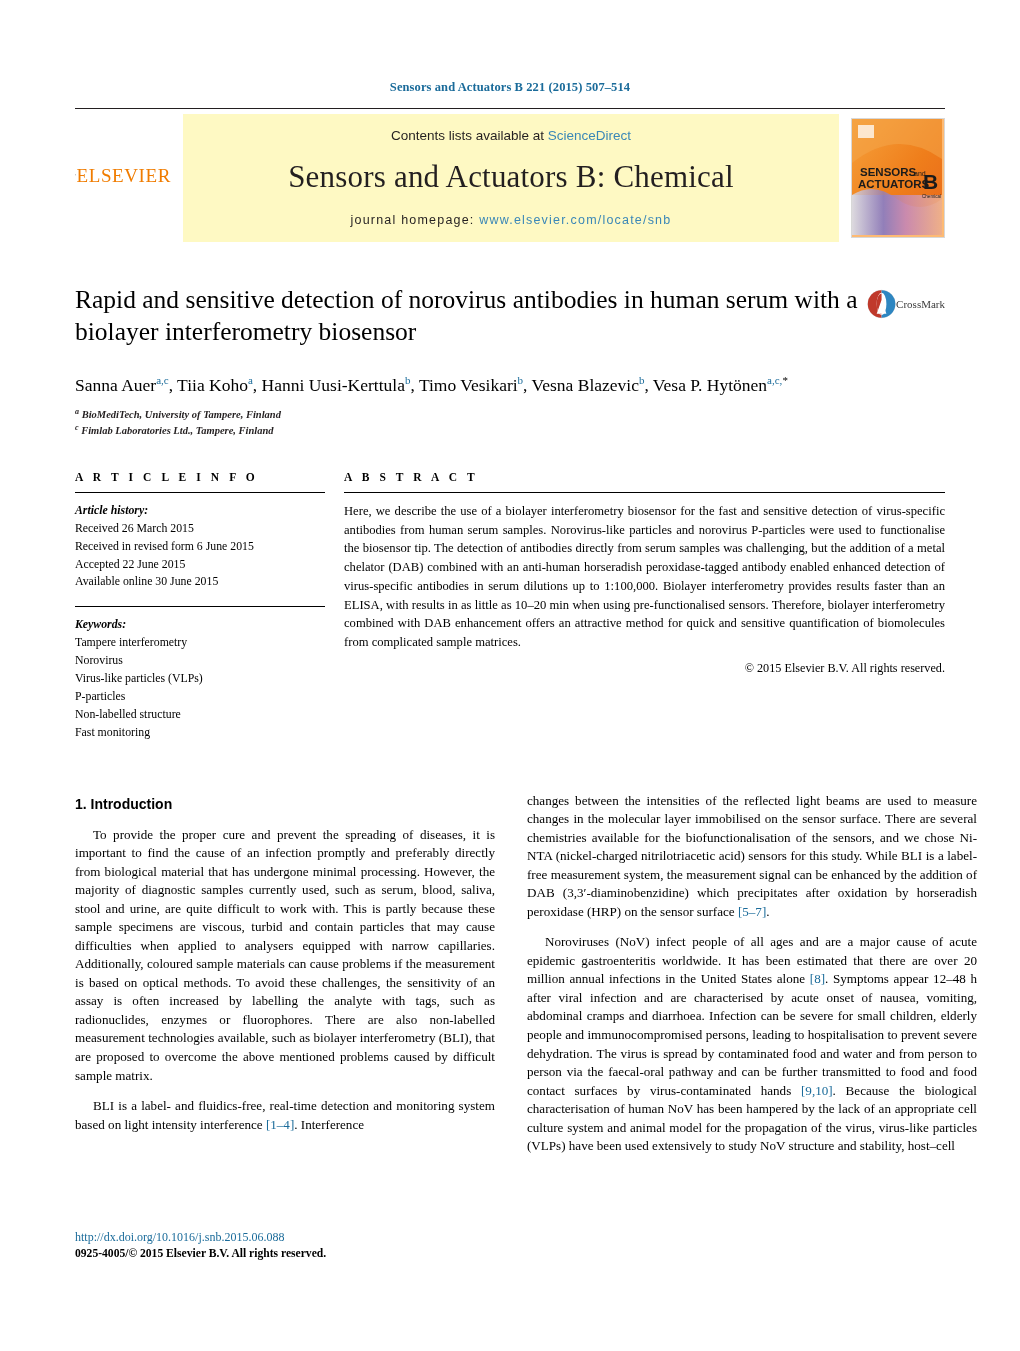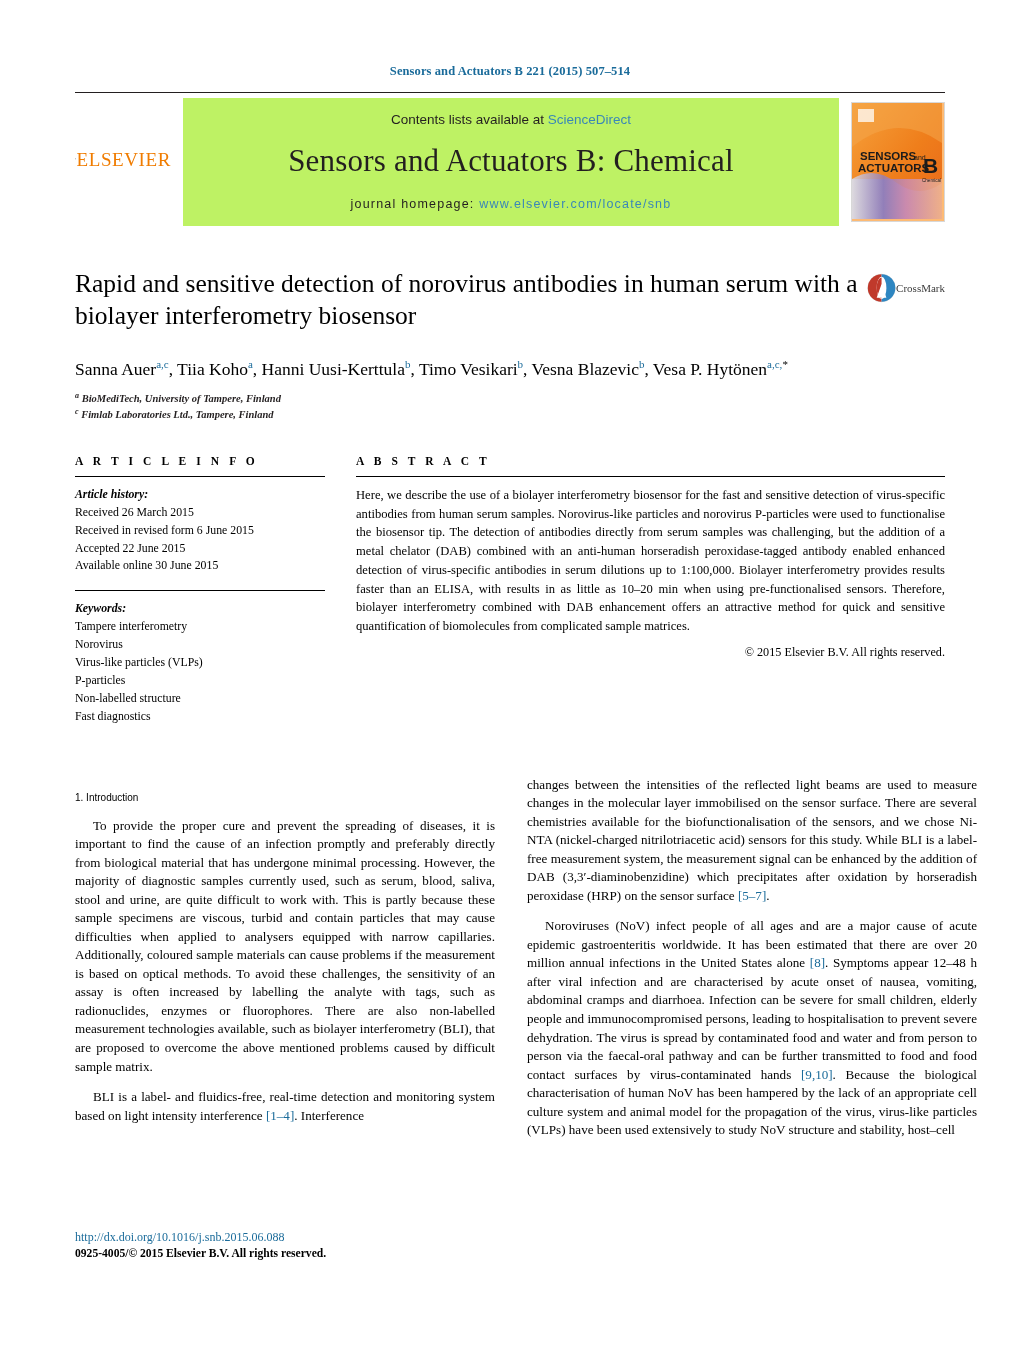--- a/index.html
+++ b/index.html
@@ -14,21 +14,21 @@
     color: #000000;
     position: relative;
     overflow: hidden;
   }
 
   .page {
     position: relative;
     width: 1020px;
     height: 1351px;
     box-sizing: border-box;
-    padding: 0 75px;
+    padding: 16px 75px;
   }
 
   
   .running-head {
     text-align: center;
     color: #1a6b9a;
     font-family: "Liberation Serif", serif;
     font-weight: bold;
     font-size: 12.5px;
     letter-spacing: 0.1px;
@@ -61,21 +61,21 @@
     color: #f07c00;
     font-family: "Liberation Serif", serif;
     font-size: 19px;
     letter-spacing: 0.6px;
     line-height: 1;
     margin-top: 1px;
   }
 
   .masthead-center {
     flex: 1 1 auto;
-    background: #bef264;
+    background: #fef9c3;
     margin-left: 12px;
     margin-right: 12px;
     display: flex;
     flex-direction: column;
     align-items: center;
     justify-content: center;
     padding: 8px 0 10px 0;
   }
   .contents-line {
     font-family: "Liberation Sans", sans-serif;
@@ -173,21 +173,21 @@
   .affiliations sup {
     font-size: 8px;
     vertical-align: super;
     line-height: 0;
   }
 
   
   .info-abstract {
     display: flex;
     margin-top: 32px;
-    gap: 16px;
+    gap: 4px;
   }
   .col-info { width: 250px; flex: 0 0 250px; }
   .col-abs  { flex: 1 1 auto; margin-left: 15px; }
 
   .sec-head {
     font-family: "Liberation Serif", serif;
     font-size: 11.5px;
     font-weight: bold;
     letter-spacing: 3.6px;
     color: #000;
@@ -226,23 +226,23 @@
   .body-cols {
     display: flex;
     margin-top: 50px;
     gap: 32px;
   }
   .bcol { width: 420px; flex: 0 0 420px; }
   .bcol.right { width: 450px; flex: 0 0 450px; }
 
   h2.section-title {
     font-family: "Liberation Sans", sans-serif;
-    font-size: 10px;
-    font-weight: normal;
-    margin: 16px 0 14px 0;
+    font-size: 14px;
+    font-weight: bold;
+    margin: 4px 0 14px 0;
     color: #000;
   }
   p.para {
     font-family: "Liberation Serif", serif;
     font-size: 13.1px;
     line-height: 1.415;
     text-align: justify;
     margin: 0;
     text-indent: 18px;
     color: #000;
@@ -386,21 +386,21 @@
         <div>Available online 30 June 2015</div>
       </div>
       <div class="hr-thin second"></div>
       <div class="info-body">
         <div class="lbl">Keywords:</div>
         <div>Tampere interferometry</div>
         <div>Norovirus</div>
         <div>Virus-like particles (VLPs)</div>
         <div>P-particles</div>
         <div>Non-labelled structure</div>
-        <div>Fast diagnostics</div>
+        <div>Fast monitoring</div>
       </div>
     </div>
 
     <div class="col-abs">
       <div class="sec-head">A B S T R A C T</div>
       <div class="hr-thin"></div>
       <div class="abstract-body">Here, we describe the use of a biolayer interferometry biosensor for the fast and sensitive detection of virus-specific antibodies from human serum samples. Norovirus-like particles and norovirus P-particles were used to functionalise the biosensor tip. The detection of antibodies directly from serum samples was challenging, but the addition of a metal chelator (DAB) combined with an anti-human horseradish peroxidase-tagged antibody enabled enhanced detection of virus-specific antibodies in serum dilutions up to 1:100,000. Biolayer interferometry provides results faster than an ELISA, with results in as little as 10–20 min when using pre-functionalised sensors. Therefore, biolayer interferometry combined with DAB enhancement offers an attractive method for quick and sensitive quantification of biomolecules from complicated sample matrices.</div>
       <div class="copyright">© 2015 Elsevier B.V. All rights reserved.</div>
     </div>
   </div>

